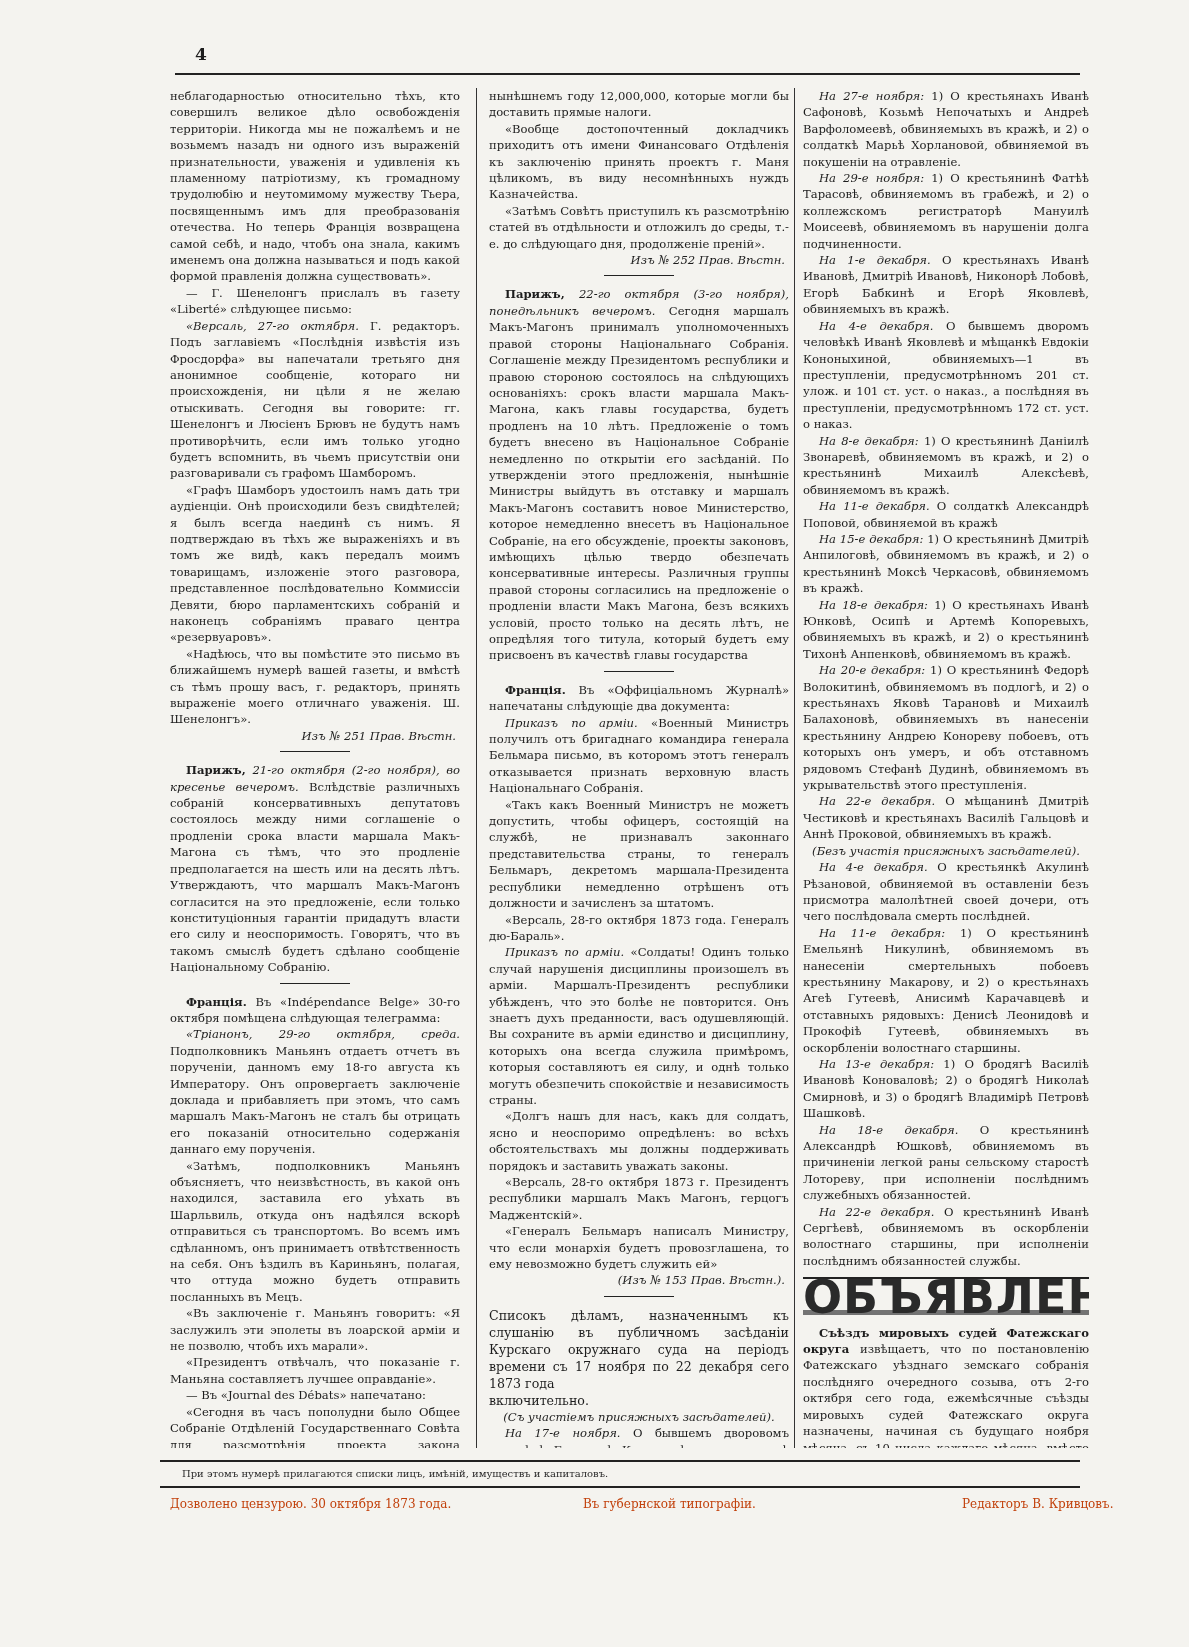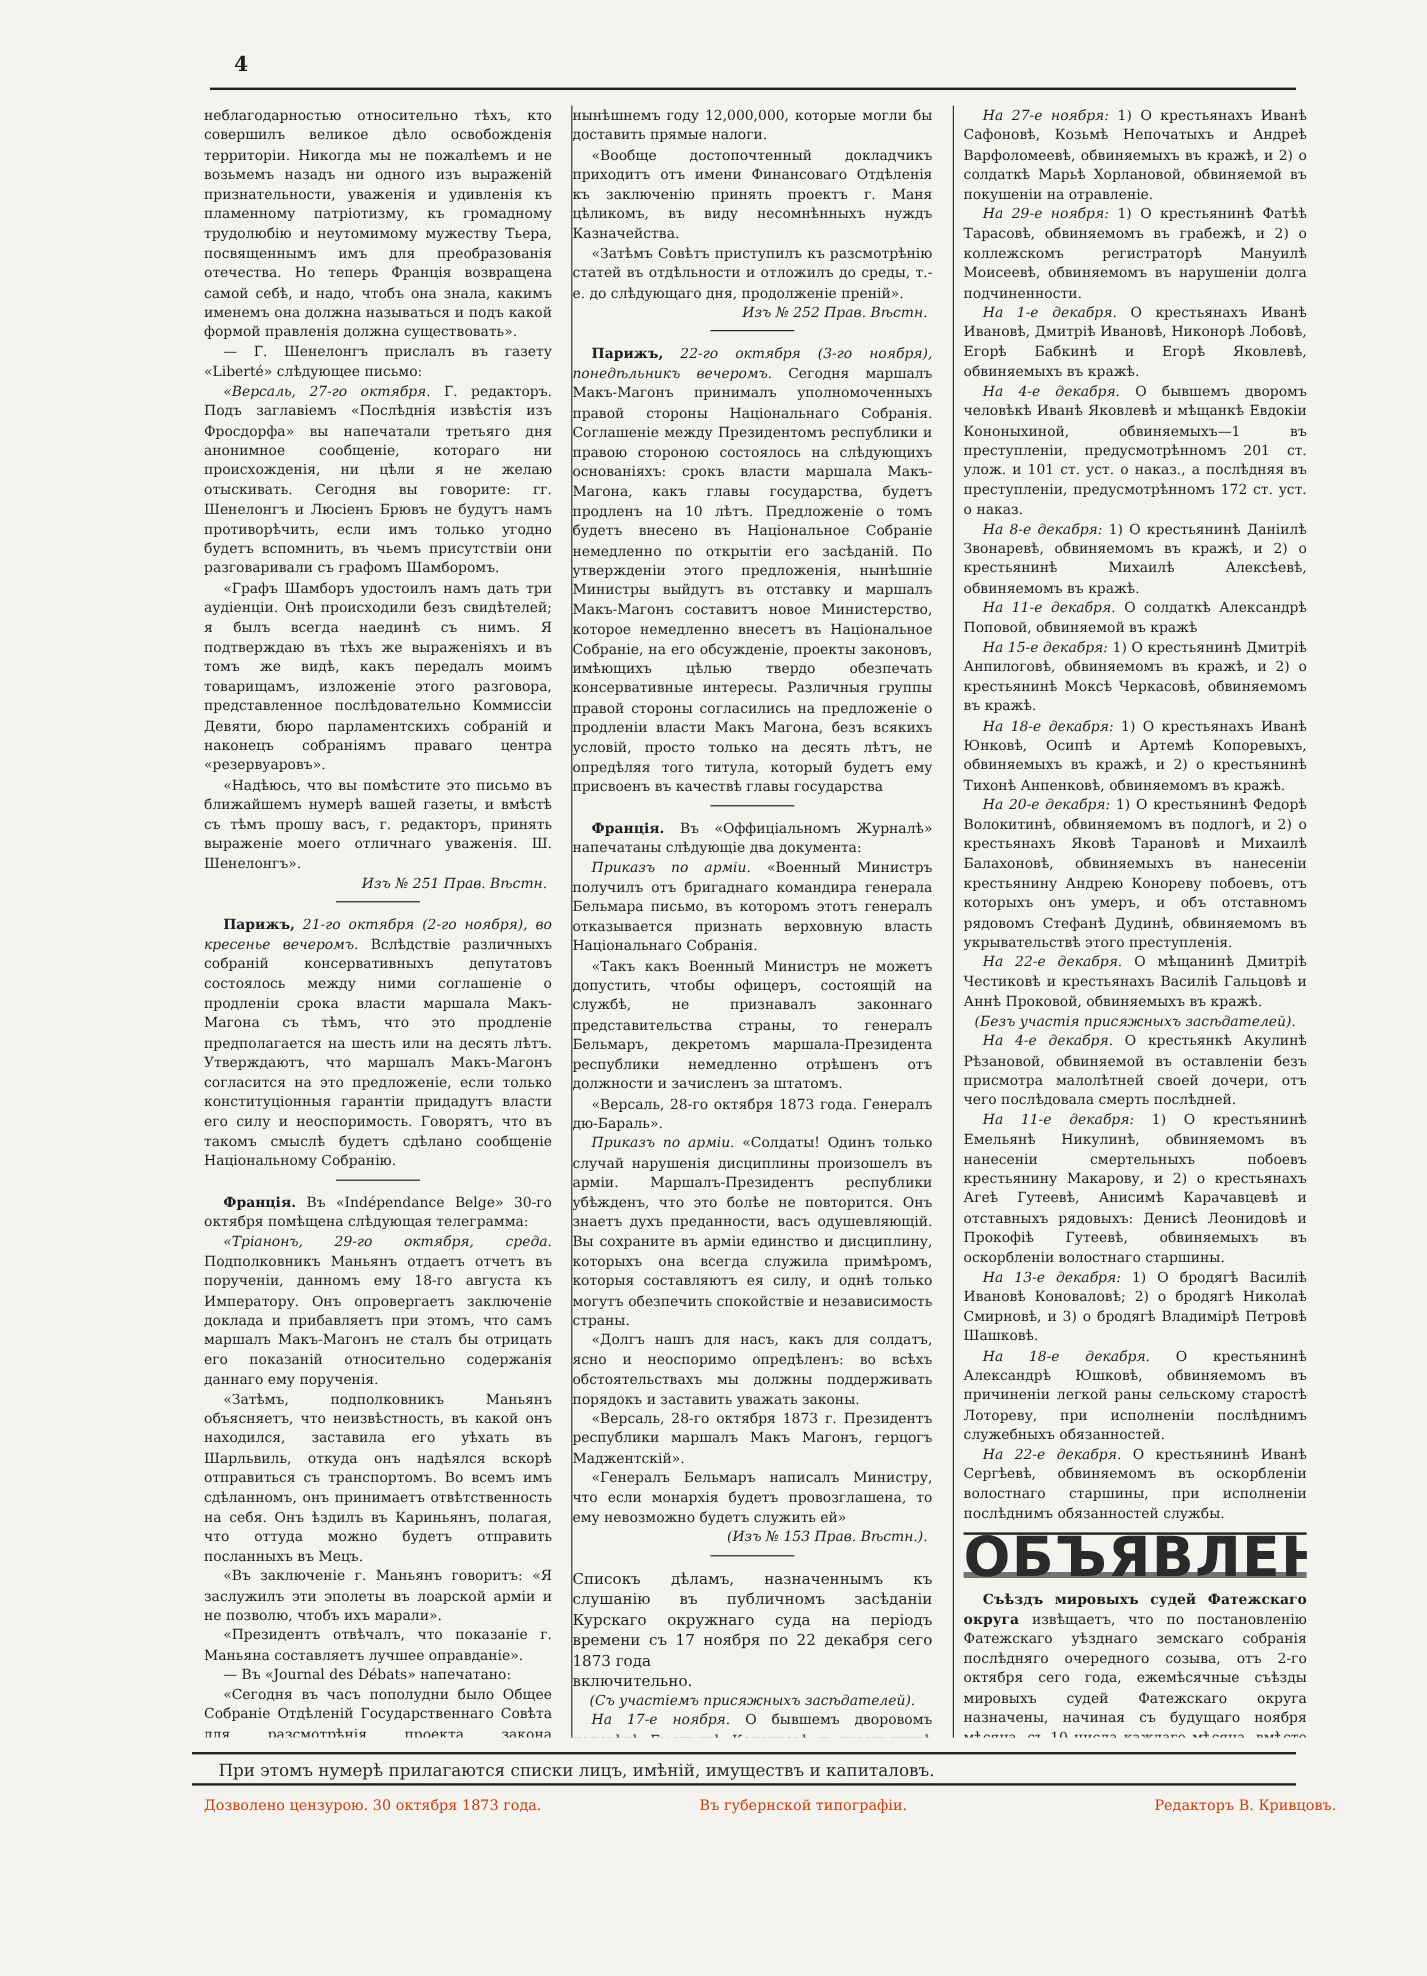--- a/index.html
+++ b/index.html
@@ -21,42 +21,42 @@
   }
   .columns {
     position: absolute; left: 170px; top: 88px; width: 910px; height: 1360px;
   }
   .col {
     position: absolute; top: 0; height: 1360px; overflow: hidden;
     font-size: 11.6px; line-height: 16.4px; text-align: justify;
     hyphens: auto;
   }
   .col-1 { left: 0; width: 290px; }
-  .col-2 { left: 306px; width: 300px; border-left: 1px solid #333; padding-left: 0; }
+  .col-2 { left: 306px; width: 300px; border-left: 1px solid #333; padding-left: 12px; }
   .col-3 { left: 624px; width: 286px; border-left: 1px solid #333; padding-left: 8px; }
   p { margin: 0; text-indent: 16px; }
   p.noindent { text-indent: 0; }
   .it { font-style: italic; }
   .b { font-weight: bold; }
   .source { text-align: right; font-style: italic; margin-right: 4px; }
   .sep { width: 70px; border-top: 1.5px solid #222; margin: 7px auto 10px; }
   .sep-wide { border-top: 2px solid #222; margin: 8px 0; }
   .center { text-align: center; text-indent: 0; }
   .court-head { font-weight: normal; font-size: 12.6px; line-height: 17px; text-align: justify; text-indent: 0; }
   .ads-title {
     font-family: "DejaVu Sans", "Liberation Sans", sans-serif;
     font-weight: 900; font-size: 46px; letter-spacing: 1px;
     text-align: right; margin: 10px 0 10px; color: #2a2a2a;
     border-bottom: 5px solid #737373; padding-bottom: 4px;
   }
   .ad-bold { font-weight: bold; }
   .bottom-rule-1 { position: absolute; left: 160px; top: 1460px; width: 920px; border-top: 2px solid #222; }
   .supplement {
     position: absolute; left: 182px; top: 1468px;
-    font-size: 14px; color: #2a2a2a;
+    font-size: 10px; color: #2a2a2a;
   }
   .bottom-rule-2 { position: absolute; left: 160px; top: 1486px; width: 920px; border-top: 2px solid #222; }
   .footer {
     position: absolute; top: 1497px; font-size: 12px; color: #c2410c;
   }
   .footer-left { left: 170px; }
   .footer-center { left: 583px; }
   .footer-right { left: 915px; margin-left: 47px; }
 </style>
 </head>

